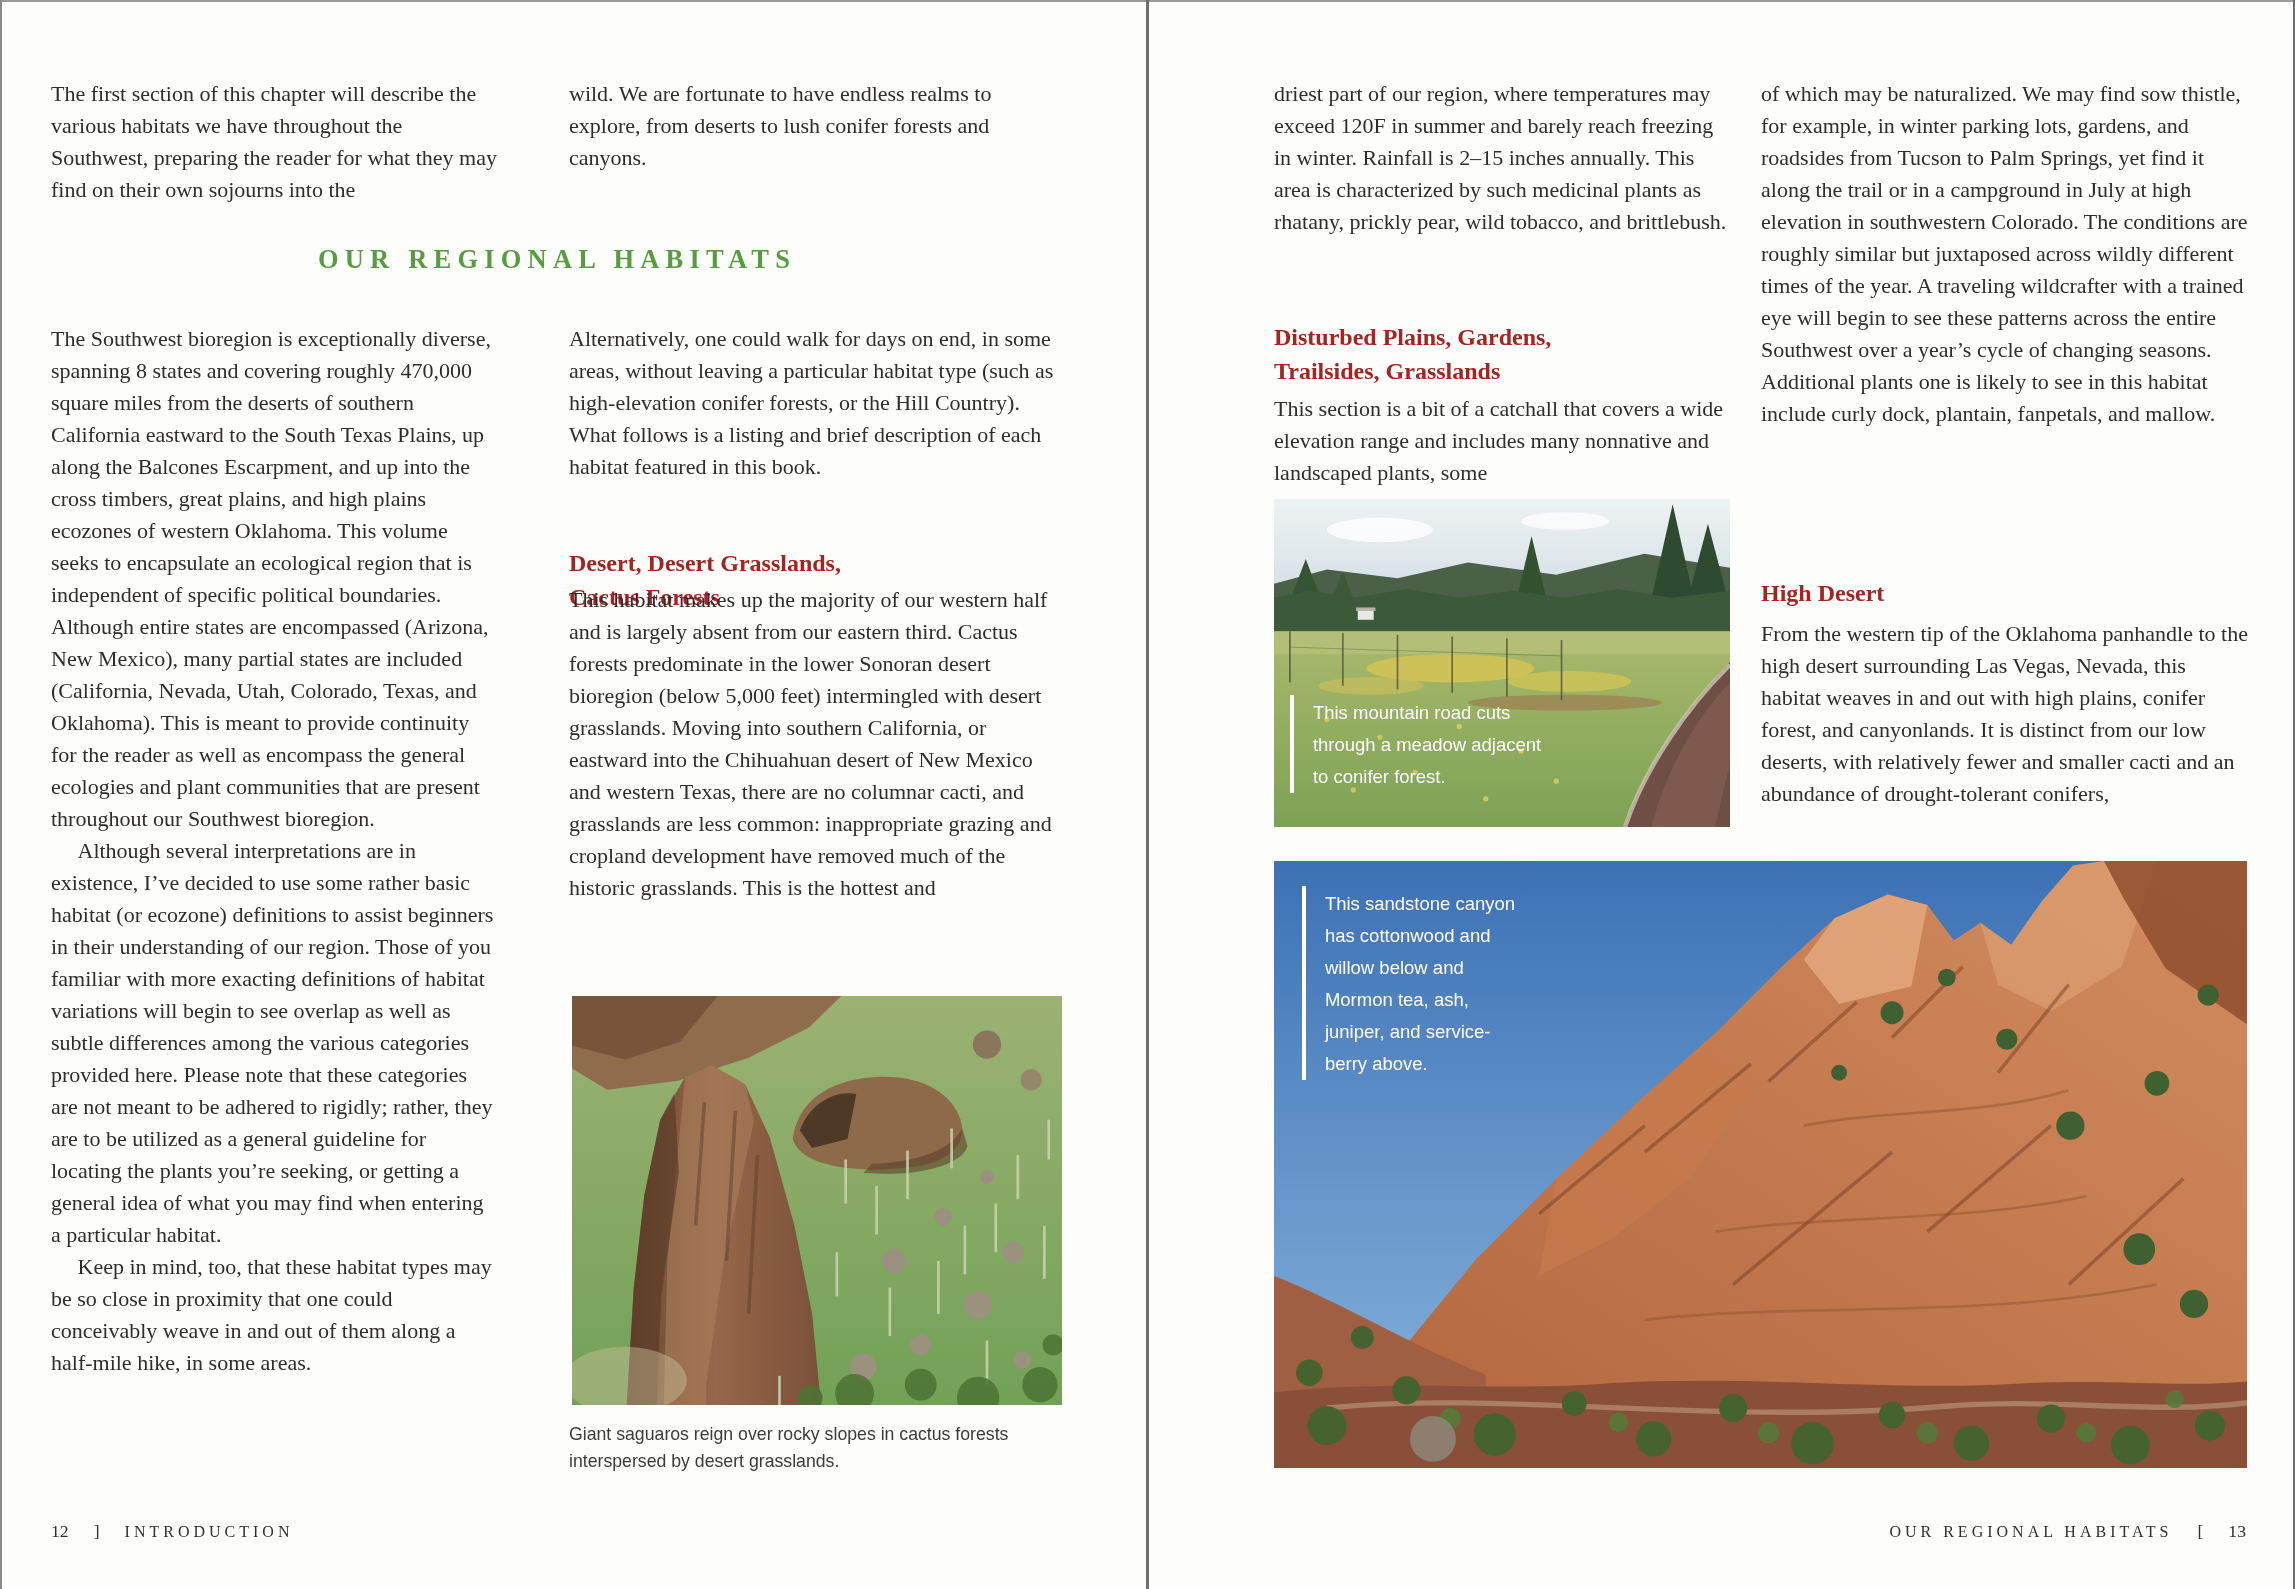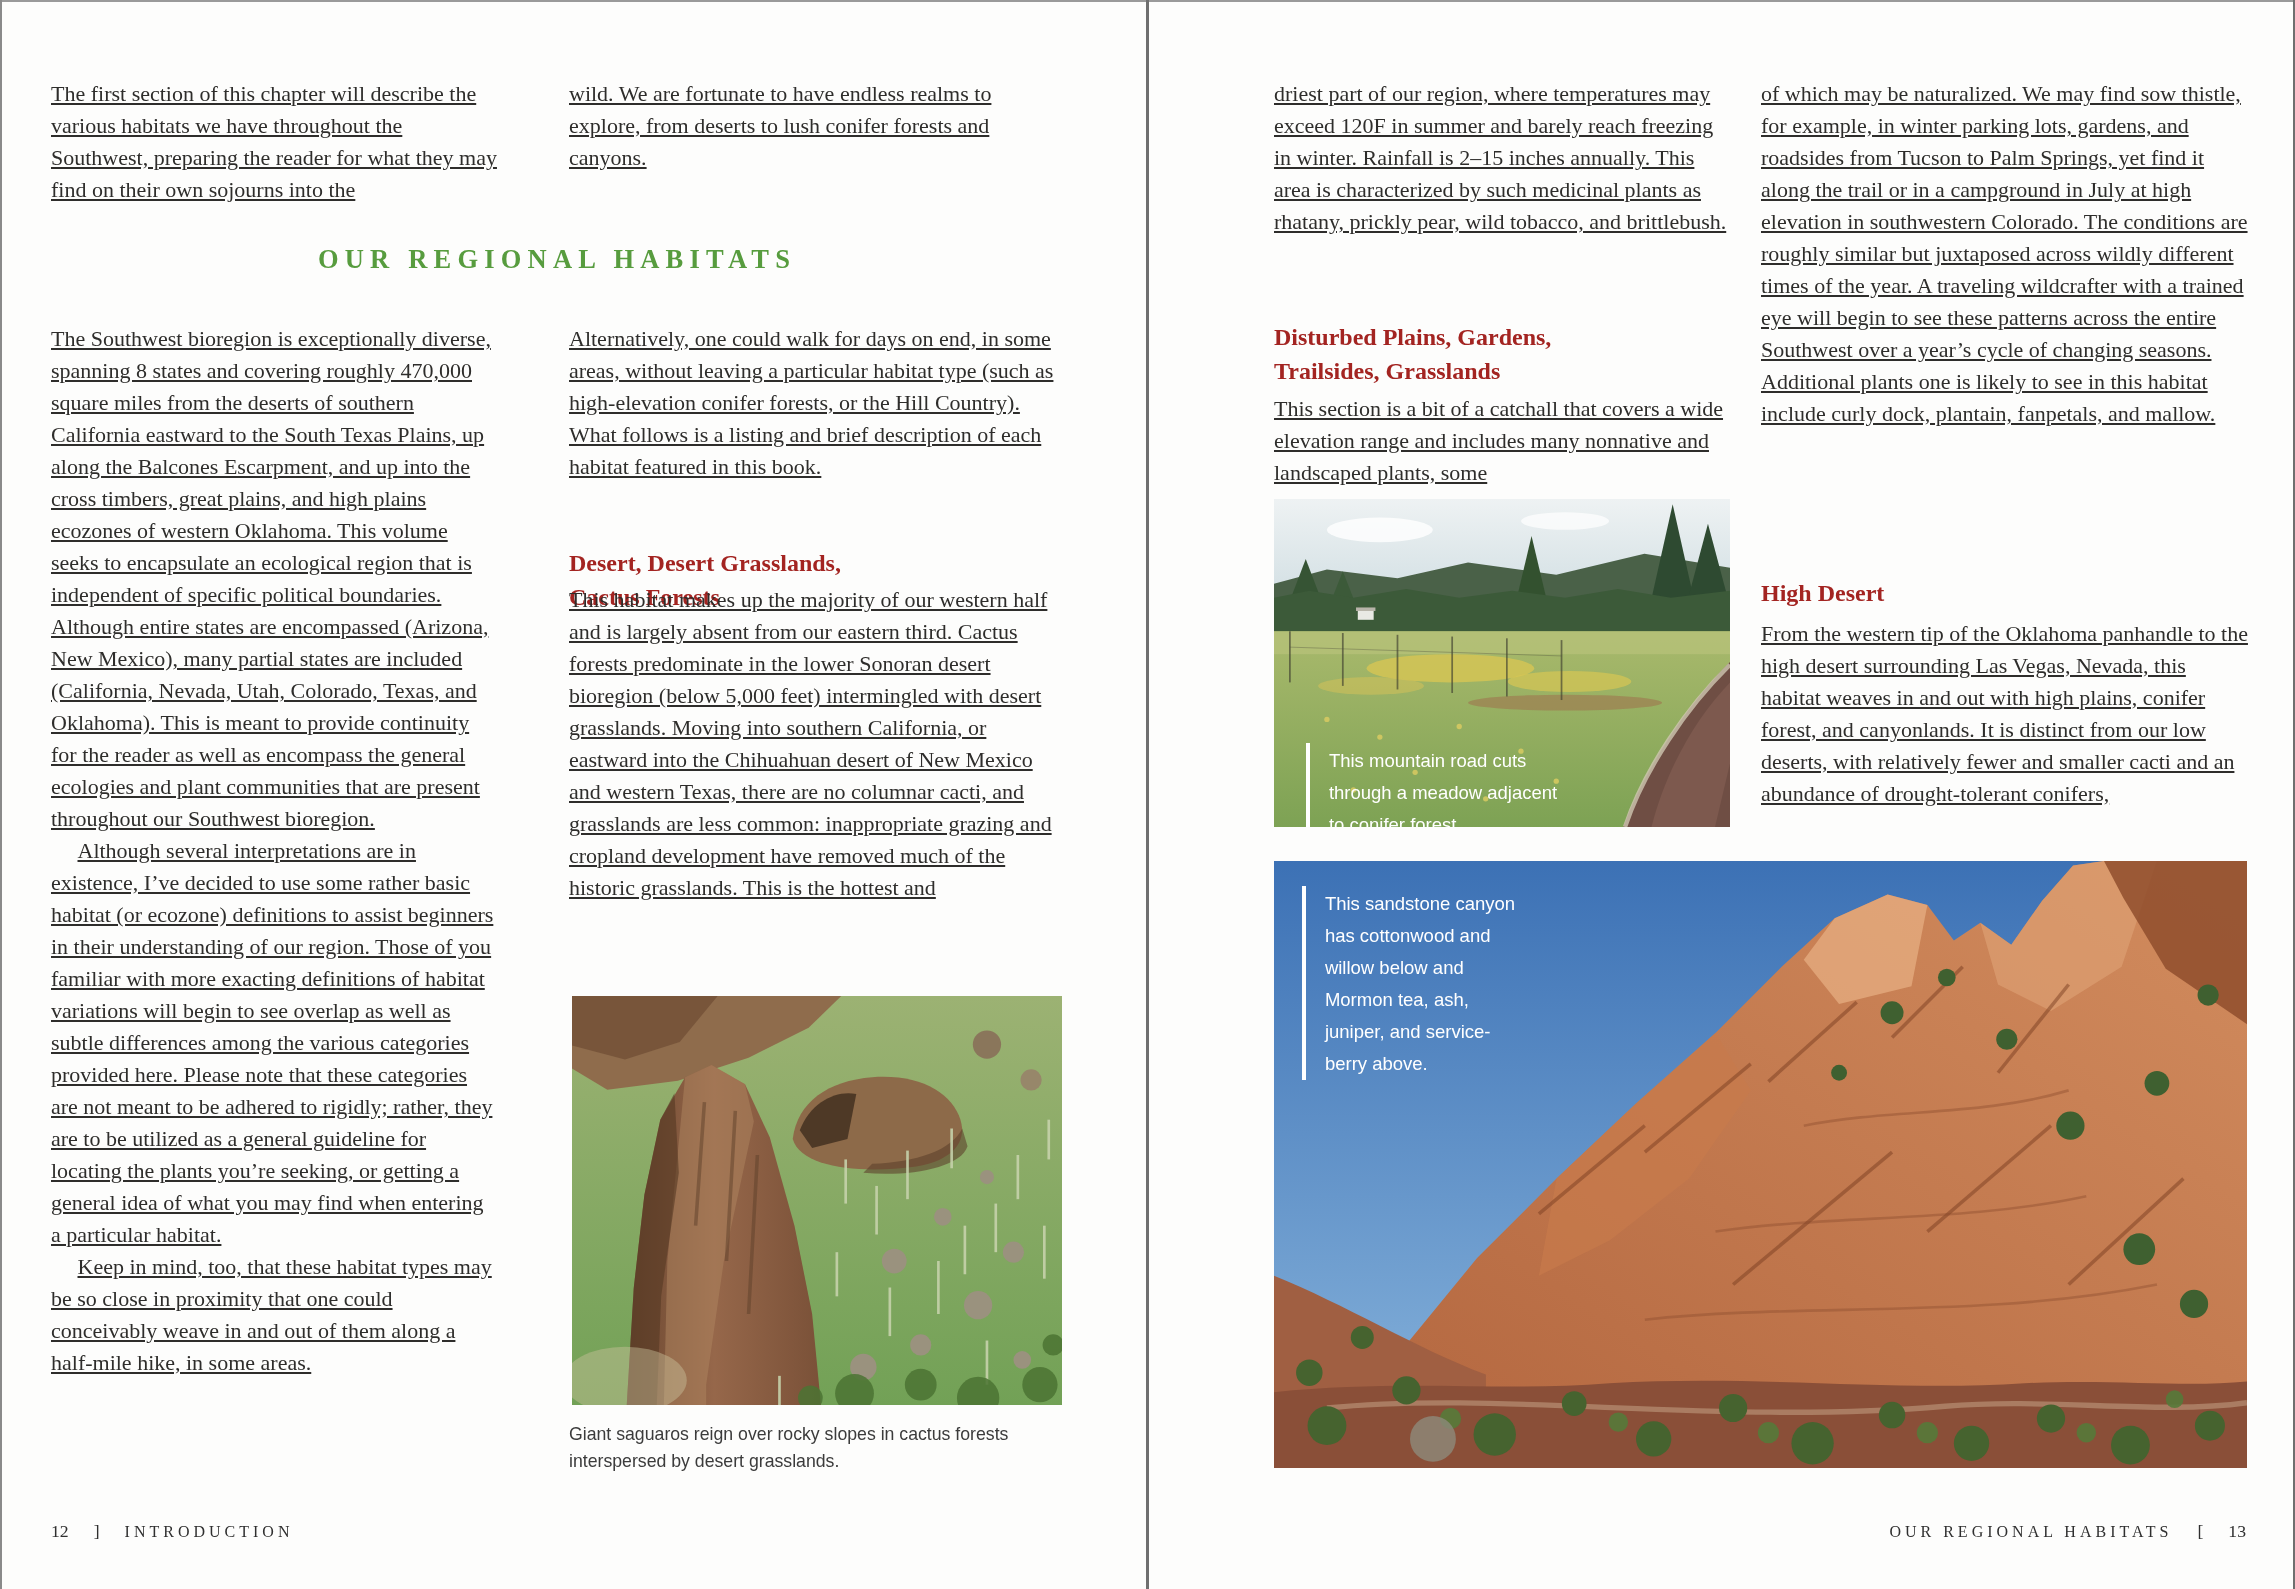--- a/index.html
+++ b/index.html
@@ -6,21 +6,21 @@
   .spread{
     position:relative;width:2295px;height:1589px;background:#fdfdfc;
     font-family:"Liberation Serif","DejaVu Serif",serif;color:#2e2d2b;overflow:hidden;
   }
   .rule{position:absolute;background:#7c7c7c;}
   .rule-top{left:0;top:0;width:2295px;height:1.8px;background:#9a9a9a;}
   .rule-left{left:0;top:0;width:1.8px;height:1589px;background:#8a8a8a;}
   .rule-right{left:2293px;top:0;width:2.6px;height:1589px;background:#6f6f6f;}
   .rule-center{left:1146px;top:0;width:2.6px;height:1589px;background:#6f6f6f;}
 
-  .body-text{position:absolute;font-size:22px;line-height:32px;text-align:left;text-decoration:underline;}
+  .body-text{position:absolute;font-size:22px;line-height:32px;text-align:left;}
   .body-text p{margin:0;}
   .body-text p + p{text-indent:26.5px;}
 
   .green-heading{
     position:absolute;left:51px;top:244px;width:1012px;text-align:center;
     font-size:26.5px;font-weight:bold;letter-spacing:6.2px;color:#579c3e;
   }
   .red-heading{
     position:absolute;font-size:24px;line-height:34px;font-weight:bold;color:#a32421;
   }
@@ -207,21 +207,21 @@
           <circle cx="60" cy="250" r="3"></circle>
             <circle cx="120" cy="270" r="3"></circle>
             <circle cx="210" cy="258" r="3"></circle>
           <circle cx="280" cy="286" r="3"></circle>
             <circle cx="160" cy="310" r="3"></circle>
             <circle cx="90" cy="330" r="3"></circle>
           <circle cx="240" cy="340" r="3"></circle>
             <circle cx="320" cy="320" r="3"></circle>
         </g>
       </svg>
-      <div class="photo-overlay-caption" style="left:32px;top:196px;margin-top:48px;">
+      <div class="photo-overlay-caption" style="left:16px;top:196px;">
         <span class="caption-bar"></span>
         <span class="caption-lines">This mountain road cuts
 through a meadow adjacent
 to conifer forest.</span>
       </div>
     </figure>
 
     <div class="body-text" style="left:1761px;top:78px;width:487px;">of which may be naturalized. We may find sow thistle, for example, in winter parking lots, gardens, and roadsides from Tucson to Palm Springs, yet find it along the trail or in a campground in July at high elevation in southwestern Colorado. The conditions are roughly similar but juxtaposed across wildly different times of the year. A traveling wildcrafter with a trained eye will begin to see these patterns across the entire Southwest over a year’s cycle of changing seasons. Additional plants one is likely to see in this habitat include curly dock, plantain, fanpetals, and mallow.</div>
 
     <h3 class="red-heading" style="left:1761px;top:576px;width:487px;margin:0;">High Desert</h3>

